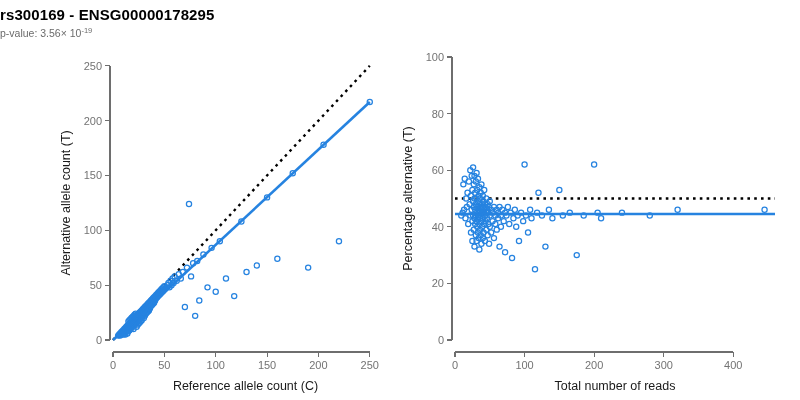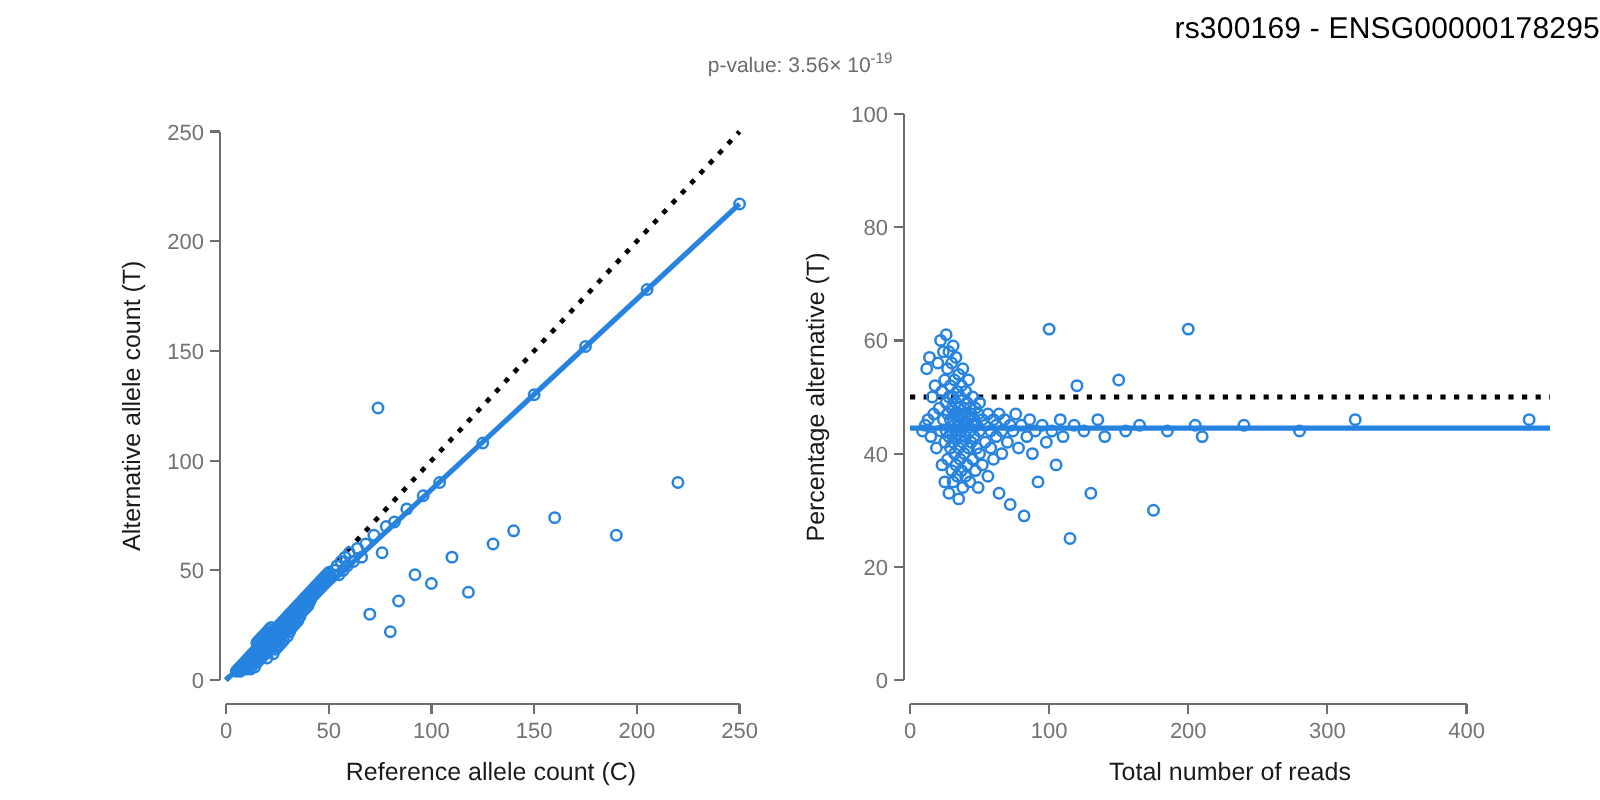--- a/index.html
+++ b/index.html
@@ -18,32 +18,31 @@
     position: absolute;
     left: 0; top: 0;
     width: 800px;
     height: 400px;
   }
   .title {
     position: absolute;
     left: 0;
     top: 6px;
     width: 800px;
-    text-align: right;
+    text-align: left;
     font-size: 15px;
-    font-weight: normal;
+    font-weight: bold;
     color: #000000;
     letter-spacing: 0.1px;
   }
   .subtitle {
     position: absolute;
     left: 0;
     top: 27px;
     width: 800px;
-    text-align: center;
     font-size: 10.5px;
     color: #6b6b6b;
   }
   .subtitle sup {
     font-size: 7.5px;
     vertical-align: super;
     line-height: 0;
   }
   svg { display: block; }
   .axis-line {

